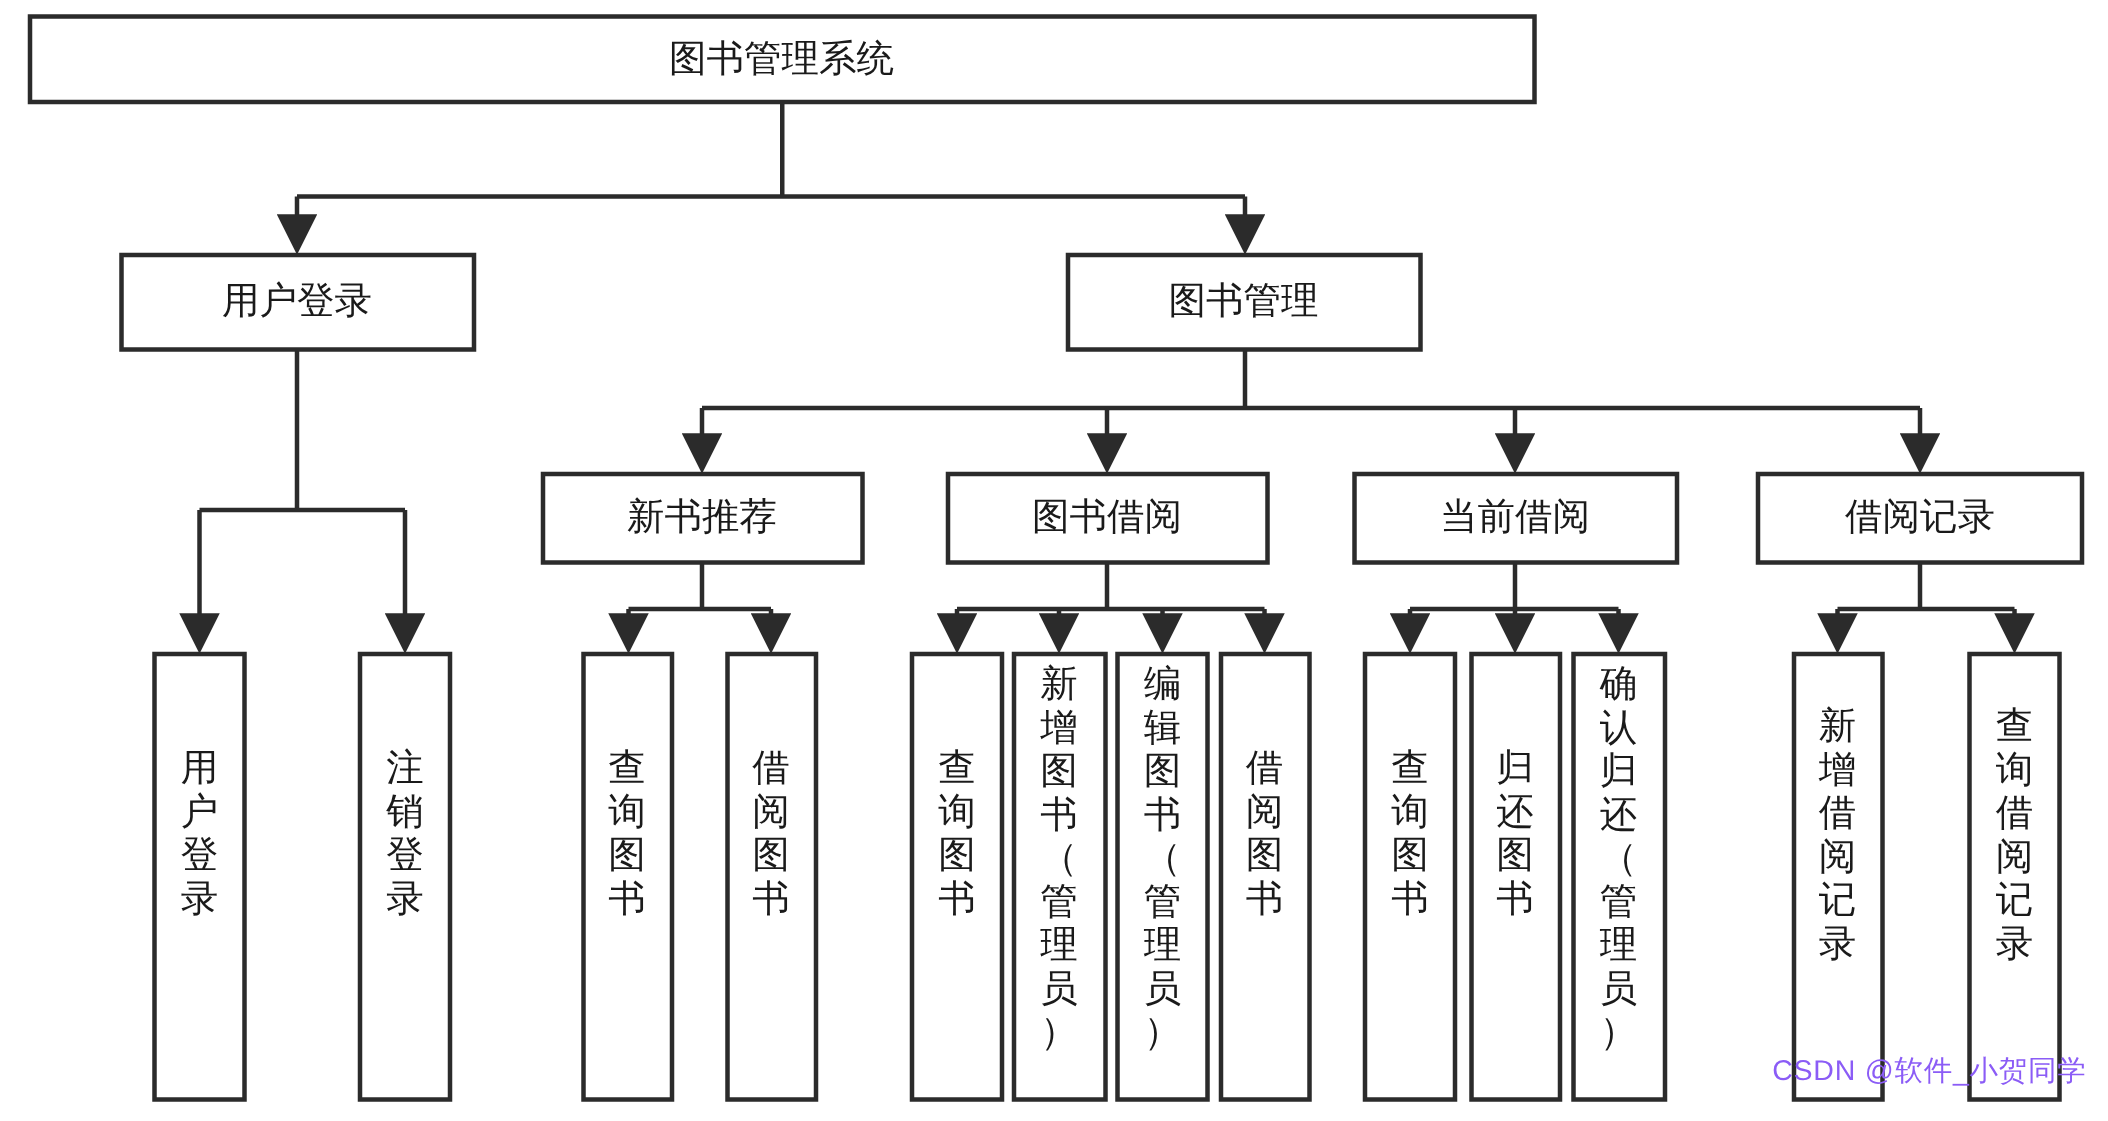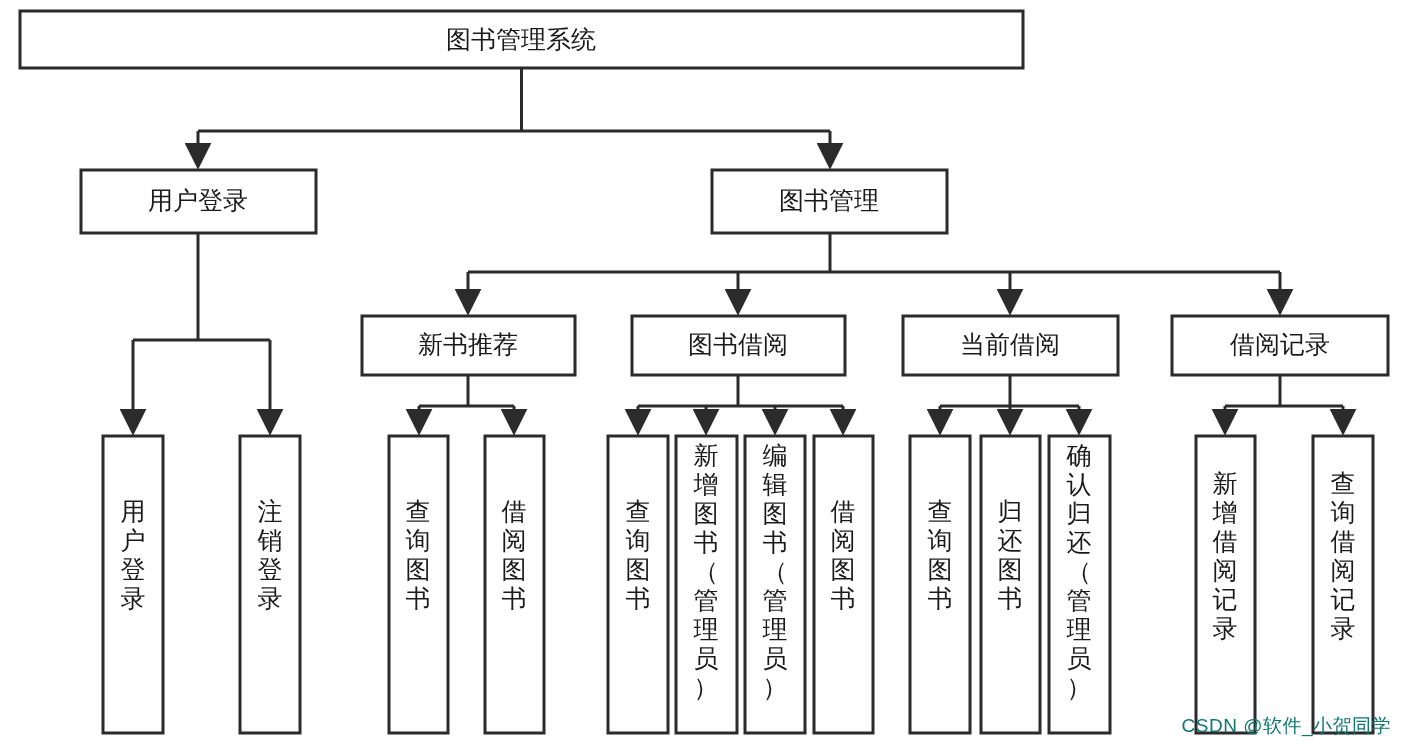--- a/index.html
+++ b/index.html
@@ -43,24 +43,24 @@
     fill: none;
     stroke-linecap: butt;
   }
   .arrow-head {
     fill: #2b2b2b;
     stroke: none;
   }
   .watermark {
     position: absolute;
     right: 14px;
-    bottom: 8px;
+    bottom: 20px;
     font-family: "Liberation Sans", "DejaVu Sans", sans-serif;
     font-size: 19px;
-    color: #0f766e;
+    color: #8b5cf6;
     letter-spacing: 0.5px;
     white-space: nowrap;
     pointer-events: none;
     user-select: none;
   }
 </style>
 </head>
 <body>
 
 <svg id="diagram" viewBox="0 0 1405 747" xmlns="http://www.w3.org/2000/svg">

